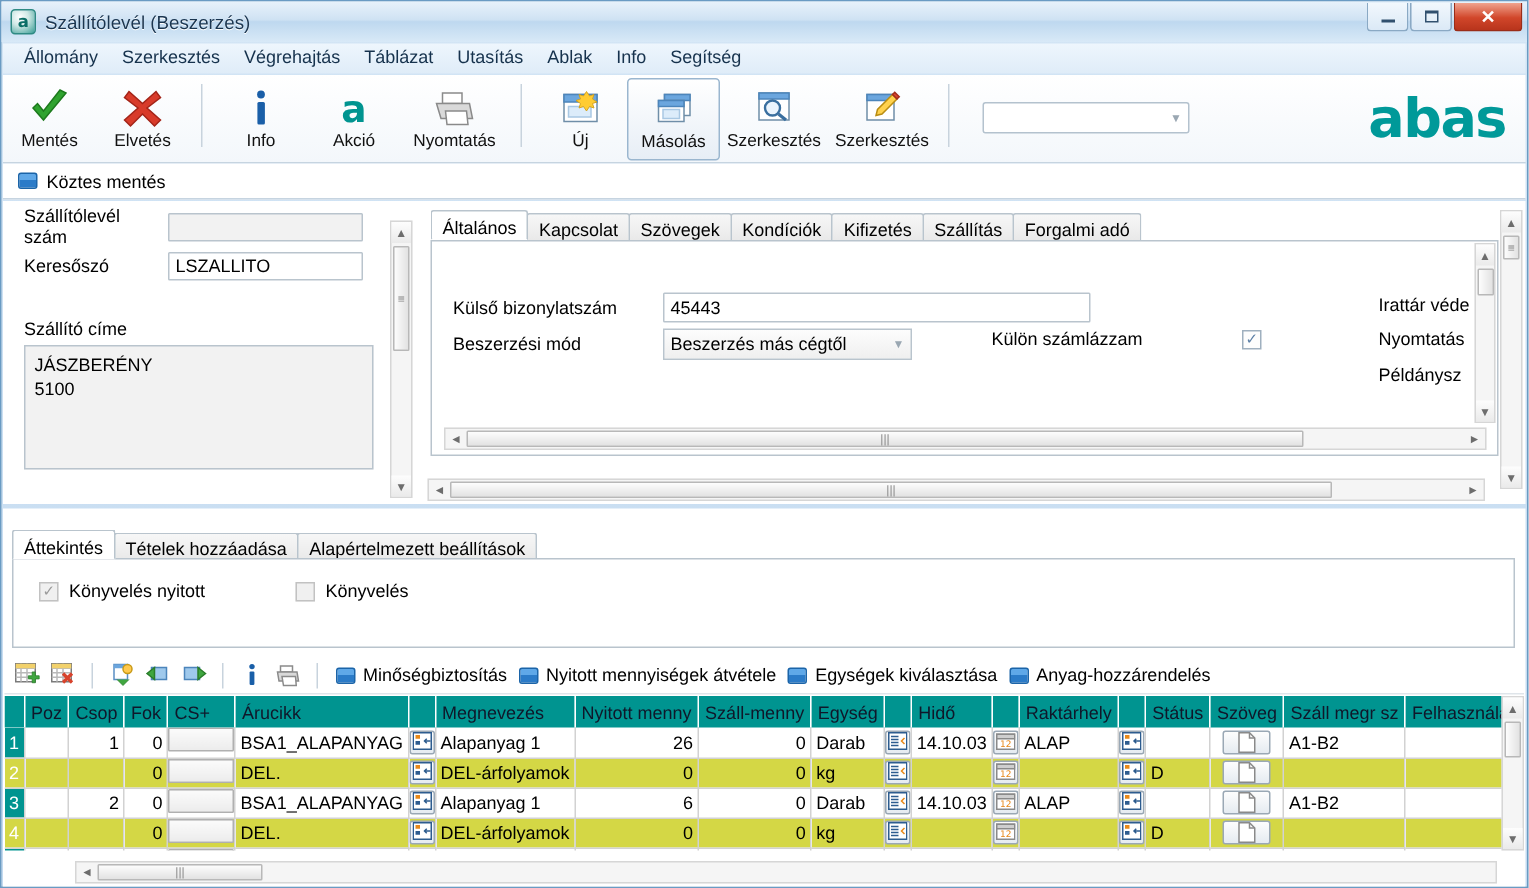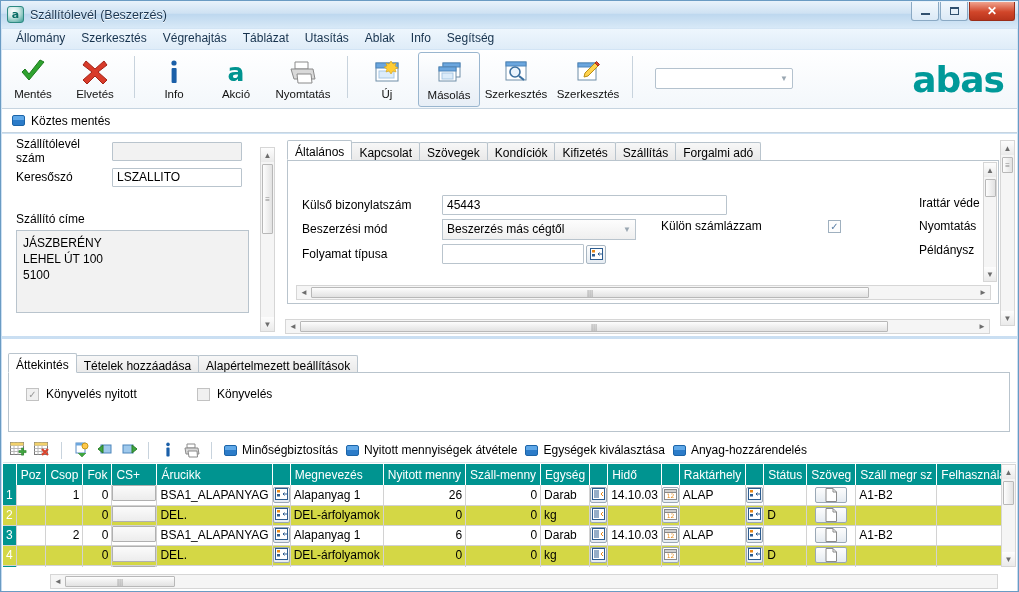--- a/index.html
+++ b/index.html
@@ -126,21 +126,21 @@
   .grid-toolbar { position:absolute; left:1px; top:99px; width:1013px; height:25px;
     background:#fff; display:flex; align-items:center; padding-left:6px; gap:6px;
     border-bottom:1px solid #dfe5ea; }
   .gicon { width:18px; height:17px; display:flex; align-items:center; justify-content:center; }
   .gsep { width:1px; height:17px; background:#c8d3dd; margin:0 4px; }
   .legend { display:flex; align-items:center; gap:5px; font-size:12px; margin-left:2px; }
 
   
   .tablewrap { position:absolute; left:1px; top:125px; width:1013px; height:103px; overflow:hidden; }
   table.grid { border-collapse:collapse; font-size:12px; table-layout:fixed; }
-  table.grid th { background:#009490; color:#ffffff; font-weight:normal; text-align:left;
+  table.grid th { background:#009490; color:#0f172a; font-weight:normal; text-align:left;
     height:21px; padding:0 4px; border-right:1px solid #ffffff; white-space:nowrap; }
   table.grid td { height:20px; padding:0 3px; border-right:1px solid #d2d2d2;
     border-bottom:1px solid #d2d2d2; background:#fff; white-space:nowrap; overflow:hidden; }
   table.grid tr.alt td { background:#d4d745; }
   table.grid td.rownum { background:#009490; color:#fff; text-align:center; }
   table.grid td.num { text-align:right; }
   table.grid td.hl { background:#f2f27a; }
   table.grid td.btncell { padding:0; text-align:center; }
   .cellbtn { display:inline-block; width:44px; height:16px; border:1px solid #b0b0b0;
     background:linear-gradient(to bottom,#fbfbfb,#ececec); border-radius:1px; }
@@ -311,21 +311,20 @@
         <div class="flabel">Szállítólevél szám</div>
         <div class="finput" style="width:130px"></div>
       </div>
       <div class="frow">
         <div class="flabel">Keresőszó</div>
         <div class="finput filled" style="width:130px">LSZALLITO</div>
       </div>
       <div class="sectionlabel">Szállító címe</div>
       <div class="addrbox">
         <div>JÁSZBERÉNY</div>
-        <div>LEHEL ÚT 100</div>
         <div>5100</div>
       </div>
     </div>
 
     <div class="vsb" style="position:absolute; left:258px; top:13px; height:185px;">
       <div class="ar">▲</div>
       <div class="thumb" style="height:70px; margin-top:2px;">≡</div>
       <div class="track"></div>
       <div class="ar">▼</div>
     </div>
@@ -358,49 +357,37 @@
       <div class="tabbody" style="width:712px; height:144px; position:relative;">
 
 
         <div class="grow" style="position:absolute; left:14px; top:32px; width:680px;">
           <div class="glabel" style="width:140px">Külső bizonylatszám</div>
           <div class="ginput" style="width:285px">45443</div>
         </div>
 
         <div class="grow" style="position:absolute; left:14px; top:56px; width:680px;">
           <div class="glabel" style="width:140px">Beszerzési mód</div>
-          <div class="gcombo" style="width:194px">
+          <div class="gcombo" style="width:166px">
             <span>Beszerzés más cégtől</span>
             <span style="font-size:8px;color:#9aa7b2">▼</span>
           </div>
         </div>
         <div style="position:absolute; left:373px; top:58px; display:flex; align-items:center; width:300px;">
           <span class="glabel" style="width:167px">Külön számlázzam</span>
           <span class="chk">✓</span>
         </div>
         <div style="position:absolute; left:631px; top:58px;">
           <span class="glabel">Nyomtatás</span>
         </div>
 
         <div style="position:absolute; left:631px; top:35px;">
           <span class="glabel">Irattár véde</span>
         </div>
 
-        <div class="grow" style="position:absolute; left:14px; top:81px; width:680px;">
-          <div class="glabel" style="width:140px">Folyamat típusa</div>
-          <div class="ginput" style="width:142px"></div>
-          <div class="iconbtn" style="margin-left:2px">
-            <svg width="13" height="12" viewBox="0 0 13 12" class="ico-svg">
-              <rect x="0.5" y="0.5" width="12" height="11" fill="#fff" stroke="#2d5c8f"></rect>
-              <rect x="2" y="2" width="3" height="2.5" fill="#e8891a"></rect>
-              <rect x="2" y="6" width="3" height="2.5" fill="#2d5c8f"></rect>
-              <path d="M12 6 L8 6 M9.5 4.5 L8 6 L9.5 7.5" stroke="#2d5c8f" fill="none" stroke-width="1"></path>
-            </svg>
-          </div>
-        </div>
         <div style="position:absolute; left:631px; top:82px;">
           <span class="glabel">Példánysz</span>
         </div>
 
         <div class="vsb" style="position:absolute; right:1px; top:1px; height:120px; width:14px;">
           <div class="ar">▲</div>
           <div class="thumb" style="height:18px; margin-top:2px;"></div>
           <div class="track"></div>
           <div class="ar">▼</div>
         </div>

